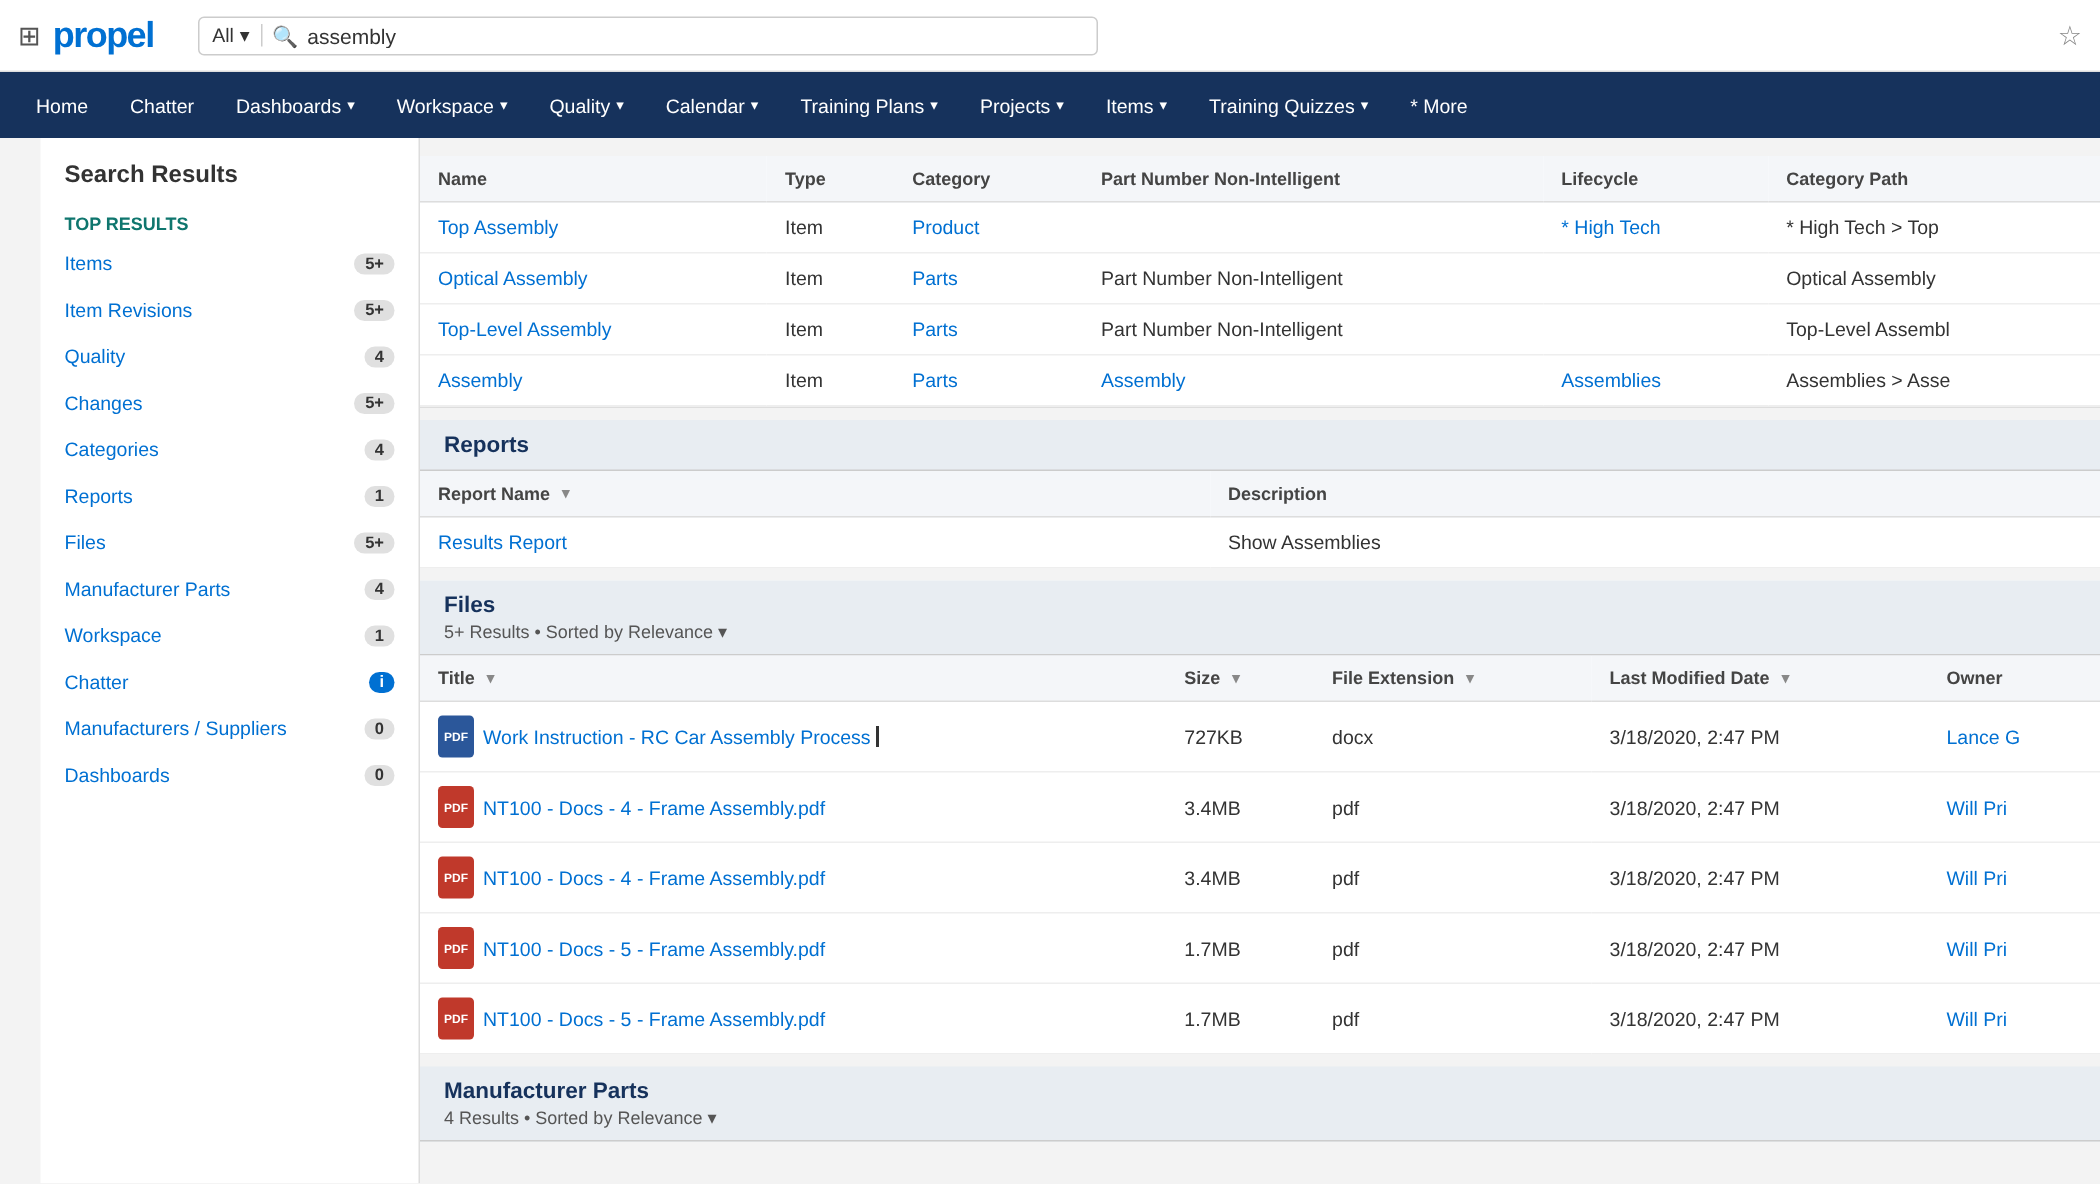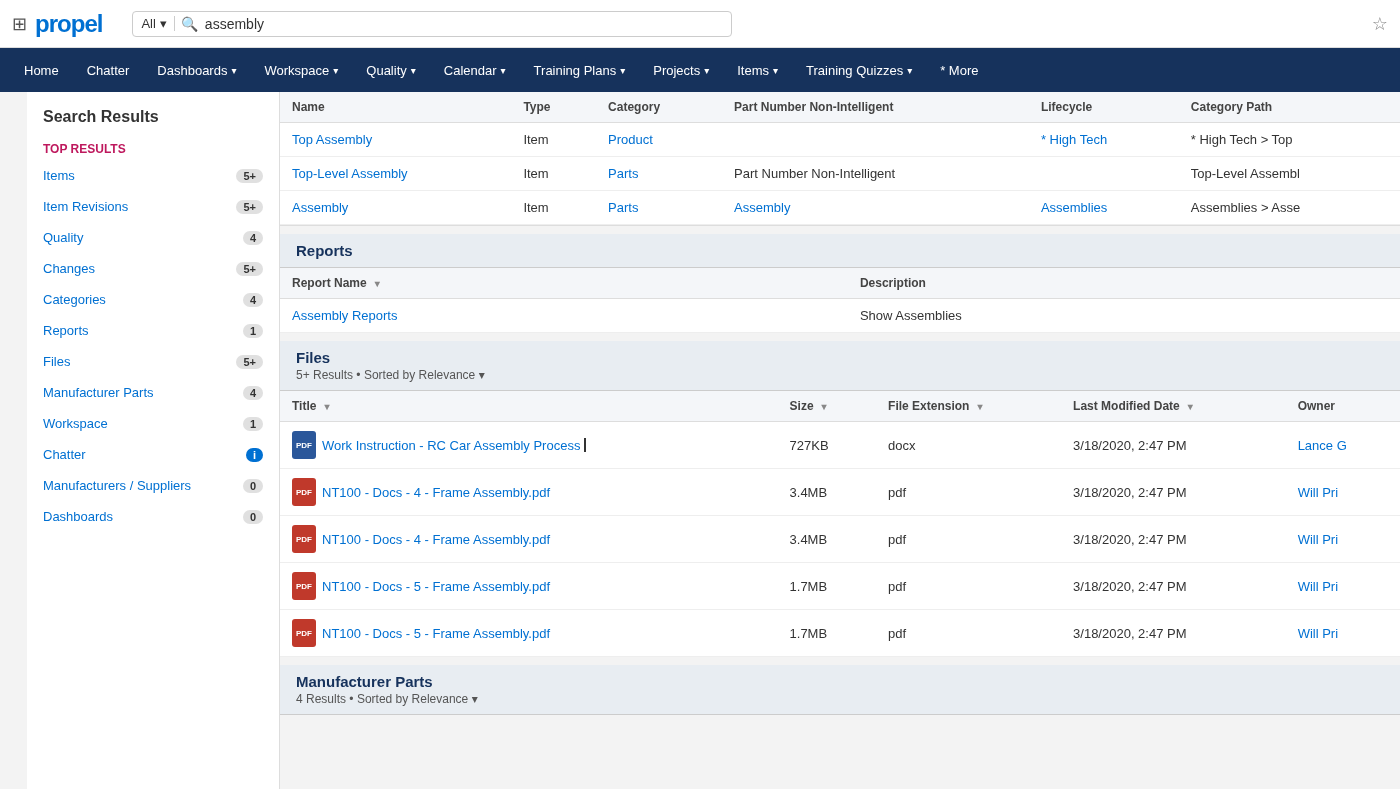--- a/index.html
+++ b/index.html
@@ -94,21 +94,21 @@
     }
     .sidebar-title {
       font-size: 16px;
       font-weight: 600;
       color: #333;
       padding: 0 16px 8px;
     }
     .sidebar-section-title {
       font-size: 12px;
       font-weight: 600;
-      color: #be185d;
+      color: #0f766e;
       text-transform: uppercase;
       padding: 8px 16px 4px;
     }
     .sidebar-item {
       display: flex;
       align-items: center;
       justify-content: space-between;
       padding: 8px 16px;
       cursor: pointer;
       color: #0070d2;
@@ -177,20 +177,21 @@
     }
     .link-text { color: #0070d2; cursor: pointer; text-decoration: none; }
     .sort-icon { color: #888; font-size: 10px; margin-left: 4px; }
     .th-inner { display: flex; align-items: center; gap: 4px; }
 
     
     .items-partial {
       background: #fff;
       border-bottom: 1px solid #ddd;
       overflow: hidden;
+      margin-top: 12px;
     }
     .items-partial .data-table td { color: #333; }
 
     
     .file-icon {
       width: 24px;
       height: 28px;
       border-radius: 3px;
       display: inline-flex;
       align-items: center;
@@ -365,20 +366,28 @@
         <tbody>
           <tr>
             <td><a class="link-text">Top Assembly</a></td>
             <td>Item</td>
             <td><a class="link-text">Product</a></td>
             <td></td>
             <td><a class="link-text">* High Tech</a></td>
             <td>* High Tech &gt; Top</td>
           </tr>
           <tr>
+            <td><a class="link-text">Optical Assembly</a></td>
+            <td>Item</td>
+            <td><a class="link-text">Parts</a></td>
+            <td>Part Number Non-Intelligent</td>
+            <td></td>
+            <td>Optical Assembly</td>
+          </tr>
+          <tr>
             <td><a class="link-text">Top-Level Assembly</a></td>
             <td>Item</td>
             <td><a class="link-text">Parts</a></td>
             <td>Part Number Non-Intelligent</td>
             <td></td>
             <td>Top-Level Assembl</td>
           </tr>
           <tr>
             <td><a class="link-text">Assembly</a></td>
             <td>Item</td>
@@ -401,21 +410,21 @@
             <th>
               <div class="th-inner">Report Name <span class="sort-icon">▾</span></div>
             </th>
             <th>
               <div class="th-inner">Description</div>
             </th>
           </tr>
         </thead>
         <tbody>
           <tr>
-            <td><a class="link-text">Assembly Reports</a></td>
+            <td><a class="link-text">Results Report</a></td>
             <td>Show Assemblies</td>
           </tr>
         </tbody>
       </table>
     </div>
 
     <div class="section" style="margin-top: 8px;">
       <div class="section-header">
         <div class="section-title">Files</div>
         <div class="section-subtitle">

